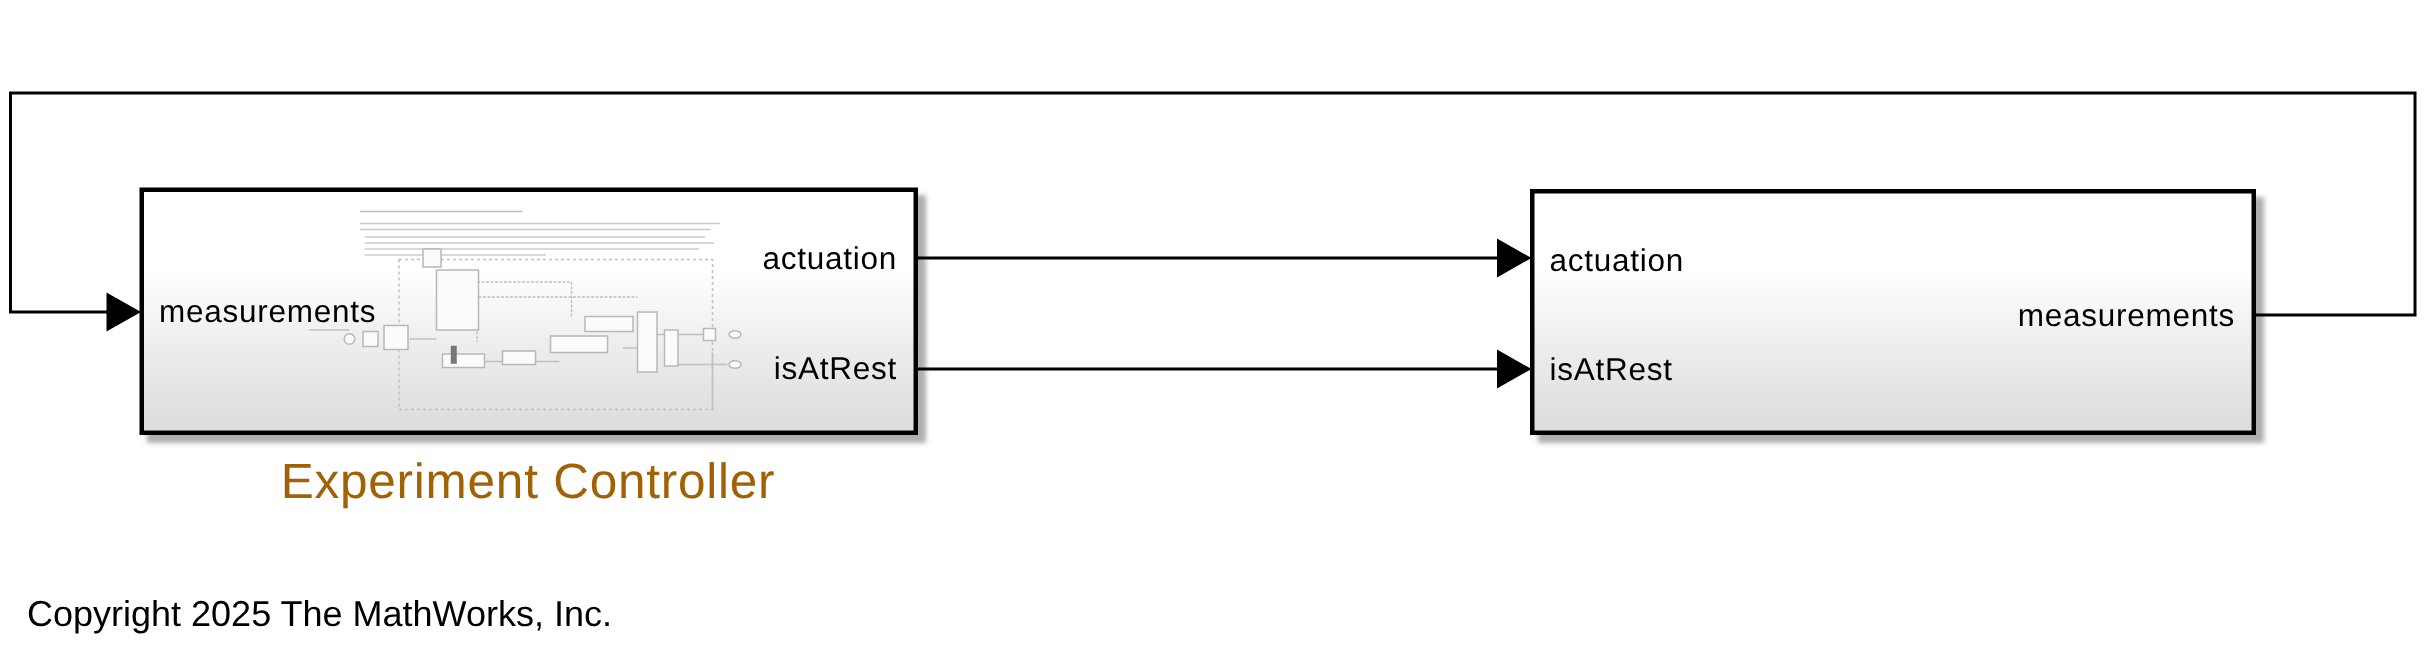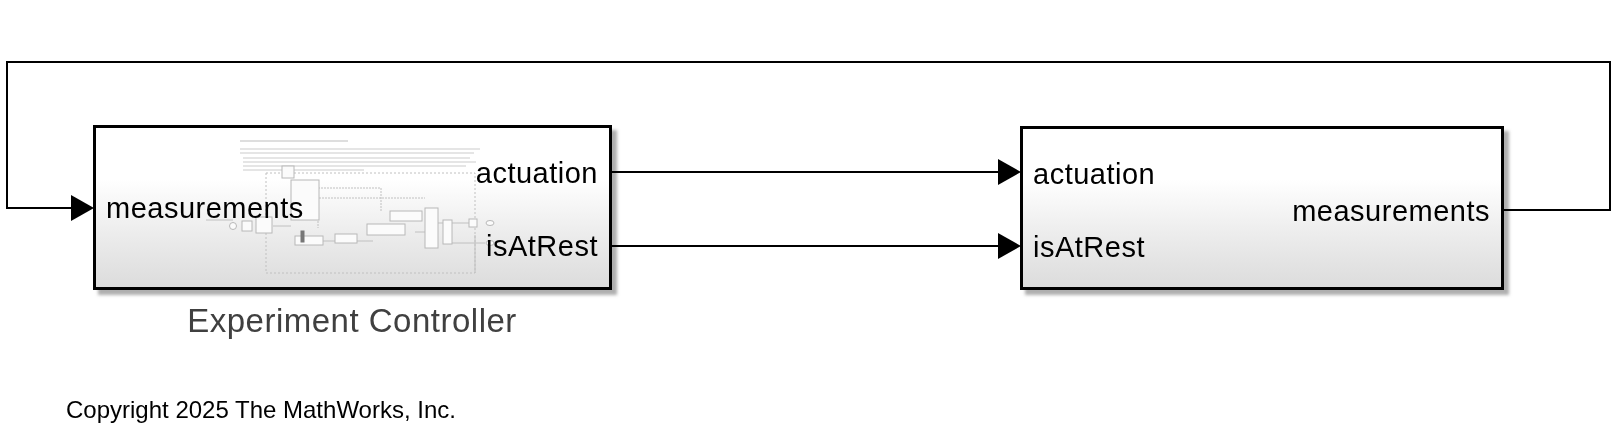--- a/index.html
+++ b/index.html
@@ -12,44 +12,43 @@
   }
   .block{
     position:absolute;
     border:3px solid #000000;
     background:linear-gradient(to bottom,#ffffff 0%,#ffffff 32%,#ededed 65%,#dcdcdc 100%);
     box-shadow:5px 5px 3px rgba(110,110,110,0.55);
     box-sizing:border-box;
   }
   .port-label{
     position:absolute;
-    font-size:29px;
+    font-size:21px;
     letter-spacing:0.5px;
     color:#000000;
     white-space:nowrap;
     transform:translateY(-50%);
     line-height:1;
   }
   .block-name{
     position:absolute;
     width:600px;
     text-align:center;
     font-size:33px;
     letter-spacing:0.5px;
-    color:#404040;
+    color:#a16207;
     white-space:nowrap;
     line-height:1.1;
   }
   .copyright{
     position:absolute;
     left:18px;top:396px;
     font-size:24px;
     color:#000000;
     white-space:nowrap;
-    margin-left:48px;
   }
   svg.wires{position:absolute;left:0;top:0;pointer-events:none;}
   svg.wires *{pointer-events:auto;}
   svg.preview{position:absolute;left:0;top:0;}
 </style>
 </head>
 <body>
 
 <div id="canvas">
 

